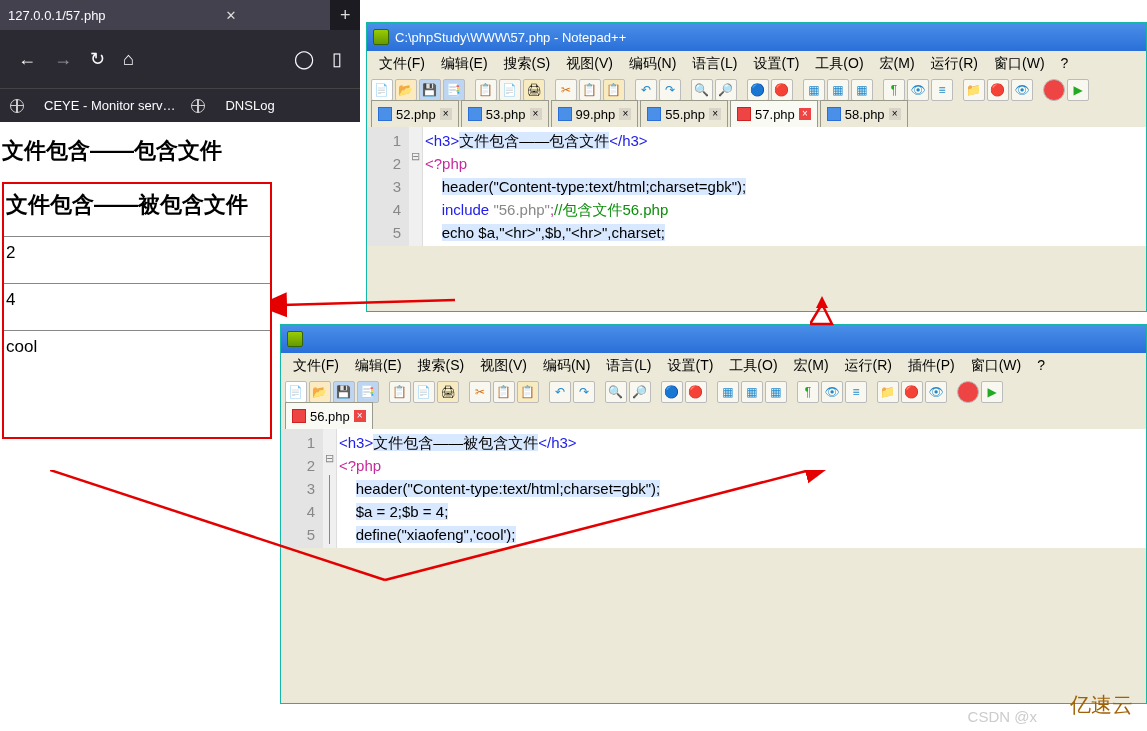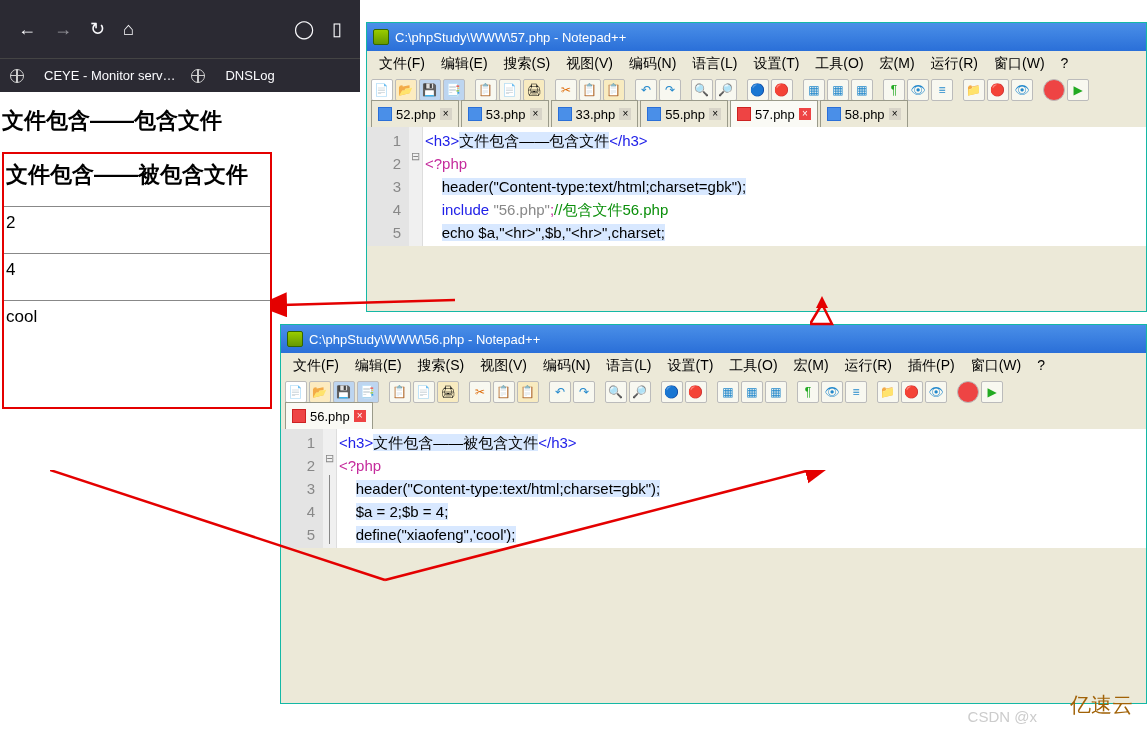--- a/index.html
+++ b/index.html
@@ -59,20 +59,27 @@
 .code .ln{height:23px;line-height:23px;white-space:pre}
 .t-tag{color:#2020e8}.t-kw{color:#2020e8;font-weight:400}.t-str{color:#888}.t-cmt{color:#0a8f0a}.t-op{color:#c52b9c}.t-nm{color:#d87a00}.t-br{color:#c52b9c}.t-var{color:#000}.t-ht{color:#000;background:#d8e8ff}
 .arrow{position:absolute;pointer-events:none}
 .wm{position:absolute;right:14px;bottom:12px;font-size:21px;color:#a16207}
 .wm2{position:absolute;right:110px;bottom:6px;font-size:15px;color:#ccc}
 </style>
 </head>
 <body>
 
 <div class="browser">
+ <div class="tab-bar">
+  <div class="btab">
+   <span>127.0.0.1/57.php</span>
+   <span class="x">✕</span>
+  </div>
+  <span class="new-t">+</span>
+ </div>
  <div class="nav-bar">
   <span class="nav-ico">←</span>
   <span class="nav-ico" style="opacity:.5">→</span>
   <span class="nav-ico">↻</span>
   <span class="nav-ico">⌂</span>
   <span style="flex:1"></span>
   <span class="nav-ico">◯</span>
   <span class="nav-ico">▯</span>
  </div>
  <div class="bm-bar">
@@ -159,21 +166,21 @@
         <span>52.php</span>
         <div class="tab-x">×</div>
       </div>
       <div class="dtab">
         <div class="save-i"></div>
         <span>53.php</span>
         <div class="tab-x">×</div>
       </div>
       <div class="dtab">
         <div class="save-i"></div>
-        <span>33.php</span>
+        <span>99.php</span>
         <div class="tab-x">×</div>
       </div>
       <div class="dtab">
         <div class="save-i"></div>
         <span>55.php</span>
         <div class="tab-x">×</div>
       </div>
       <div class="dtab active">
         <div class="save-i red"></div>
         <span>57.php</span>
@@ -206,21 +213,20 @@
    <div class="ln">    <span class="t-kw t-ht">header</span><span class="t-br t-ht">(</span><span class="t-str t-ht">"Content-type:text/html;charset=gbk"</span><span class="t-br t-ht">);</span></div>
    <div class="ln">    <span class="t-kw">include</span><span> </span><span class="t-str">"56.php"</span><span class="t-br">;</span><span class="t-cmt">//包含文件56.php</span></div>
    <div class="ln">    <span class="t-kw t-ht">echo</span><span class="t-ht"> $a,</span><span class="t-str t-ht">"&lt;hr&gt;"</span><span class="t-ht">,$b,</span><span class="t-str t-ht">"&lt;hr&gt;"</span><span class="t-ht">,charset;</span></div>
   </div>
  </div>
 </div>
 
 <div class="npp npp2">
  <div class="npp-title">
       <div class="npp-ico"></div>
-      <span>C:\phpStudy\WWW\56.php - Notepad++</span>
     </div>
  <div class="menu" id="menu2">
       <span>文件(F)</span>
       <span>编辑(E)</span>
       <span>搜索(S)</span>
       <span>视图(V)</span>
       <span>编码(N)</span>
       <span>语言(L)</span>
       <span>设置(T)</span>
       <span>工具(O)</span>

